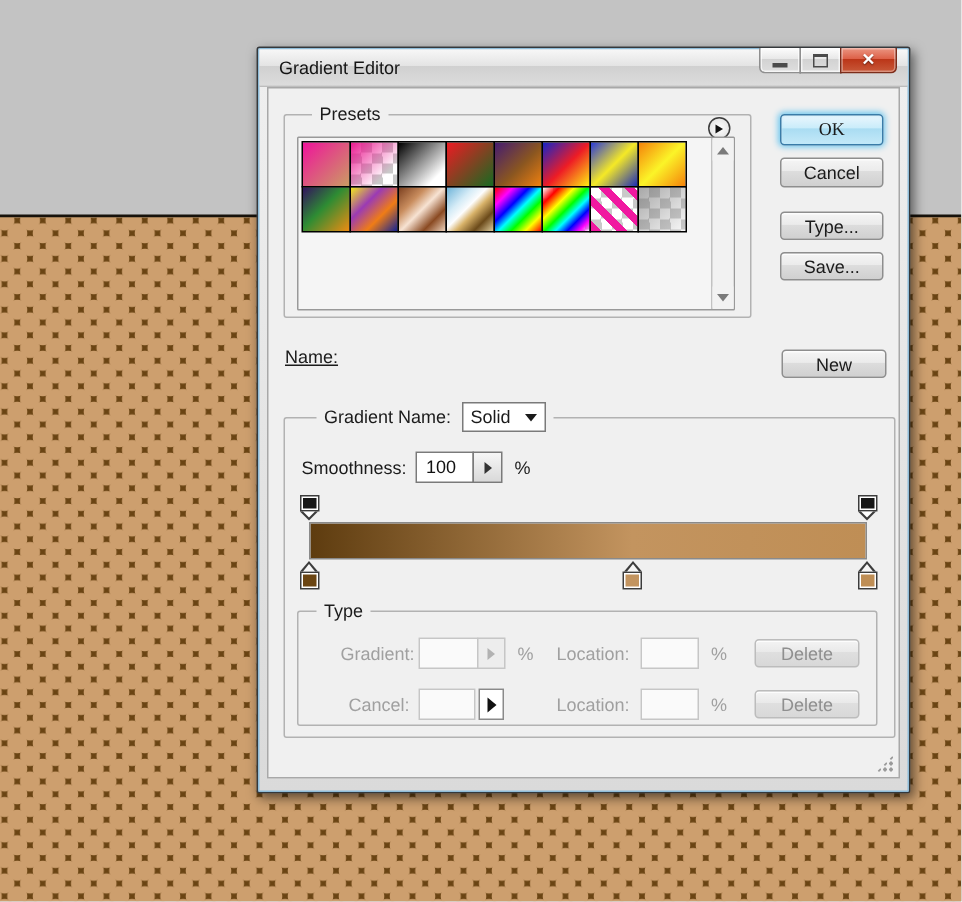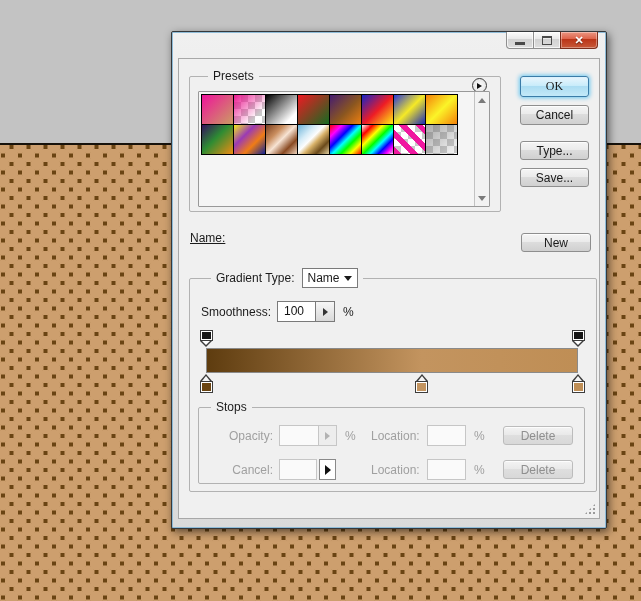--- a/index.html
+++ b/index.html
@@ -185,20 +185,23 @@
 </style>
 </head>
 <body>
 
 <div id="stage">
   <div class="bg-top"></div>
   <div class="bg-line"></div>
   <div class="bg-pattern"></div>
 
   <div class="window">
+    <div class="titlebar">
+      <span class="title">Gradient Editor</span>
+    </div>
     <div class="winbtns">
       <div class="wbtn min">
           <span class="glyph-min"></span>
         </div>
       <div class="wbtn max">
           <span class="glyph-max"></span>
         </div>
       <div class="wbtn close">
           <span class="glyph-close">✕</span>
         </div>
@@ -244,23 +247,23 @@
       <div class="btn default btn-ok">OK</div>
       <div class="btn btn-cancel">Cancel</div>
       <div class="btn btn-load">Type...</div>
       <div class="btn btn-save">Save...</div>
 
       <span class="name-label">Name:</span>
       <div class="btn btn-new">New</div>
 
       <div class="fieldset type-group">
         <div class="type-header">
-          <span>Gradient Type:</span>
+          <span>Gradient Name:</span>
           <div class="combo">
-            <span>Name</span>
+            <span>Solid</span>
             <span class="caret-down"></span>
           </div>
         </div>
 
         <span class="sm-label">Smoothness:</span>
         <div class="tfield sm-field">100</div>
         <div class="spinbtn sm-spin">
           <span class="arrow-r"></span>
         </div>
         <span class="sm-unit">%</span>
@@ -295,23 +298,23 @@
             </div>
             <div class="cstop" style="left: 365.5px;">
               <div class="ctri"></div>
               <div class="cbox">
                 <div class="cfill" style="background: rgb(191, 142, 85);"></div>
               </div>
             </div>
           </div>
 
         <div class="fieldset stops-group">
-          <span class="flabel" style="left:12px;">Stops</span>
-
-          <span class="glabel lbl-opacity">Opacity:</span>
+          <span class="flabel" style="left:12px;">Type</span>
+
+          <span class="glabel lbl-opacity">Gradient:</span>
           <div class="tfield disabled op-field"></div>
           <div class="spinbtn disabled op-spin">
             <span class="arrow-r dim"></span>
           </div>
           <span class="glabel op-unit">%</span>
           <span class="glabel lbl-loc1">Location:</span>
           <div class="tfield disabled loc1-field"></div>
           <span class="glabel loc1-unit">%</span>
           <div class="btn disabled btn-del1">Delete</div>
 

